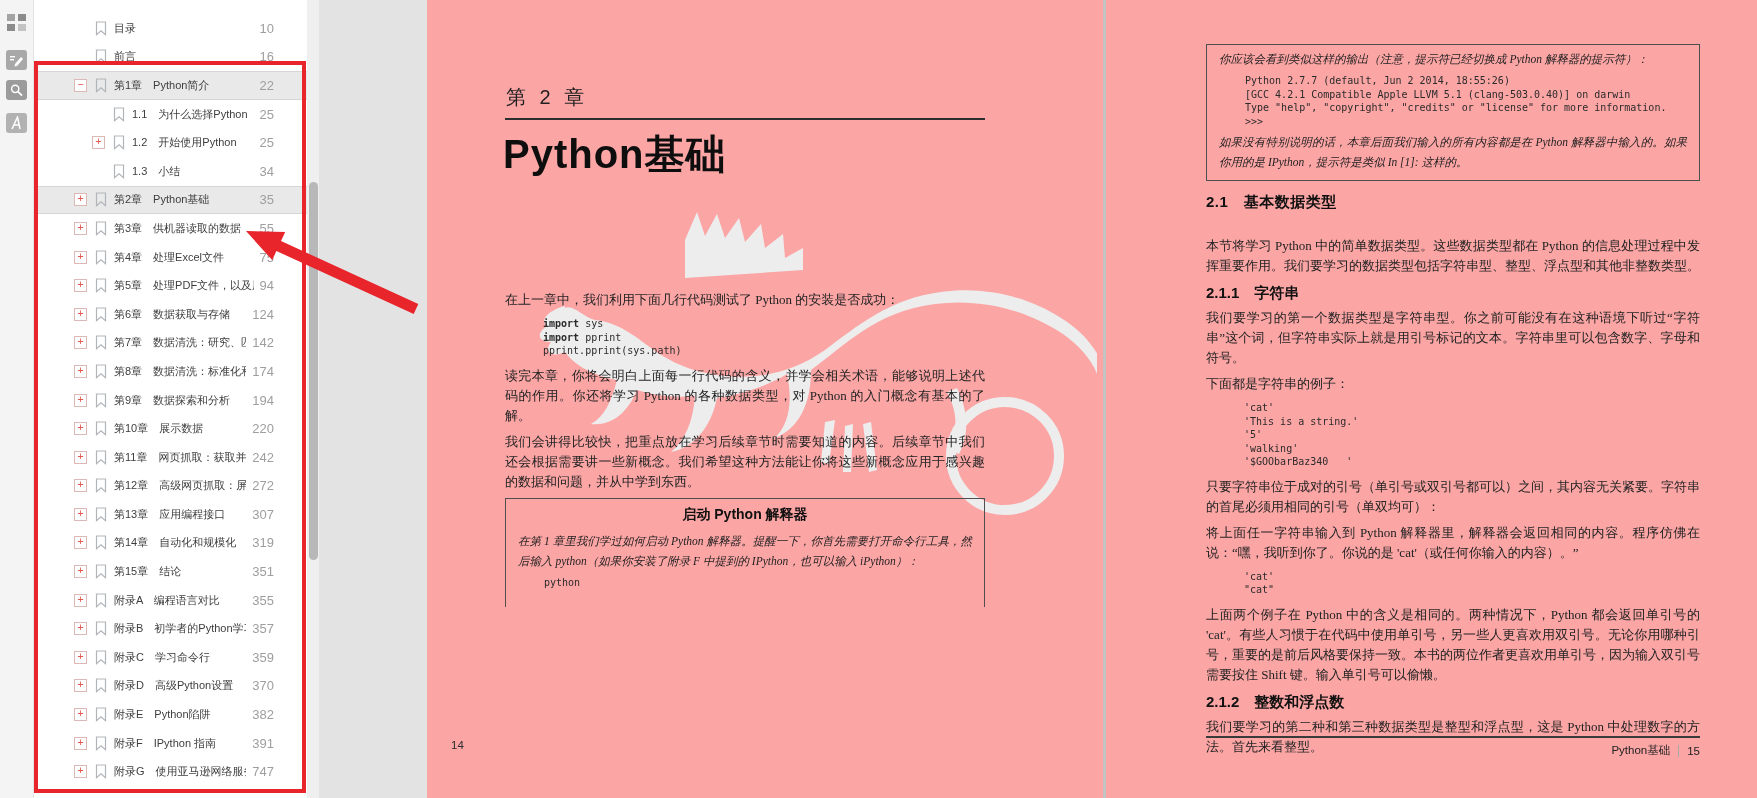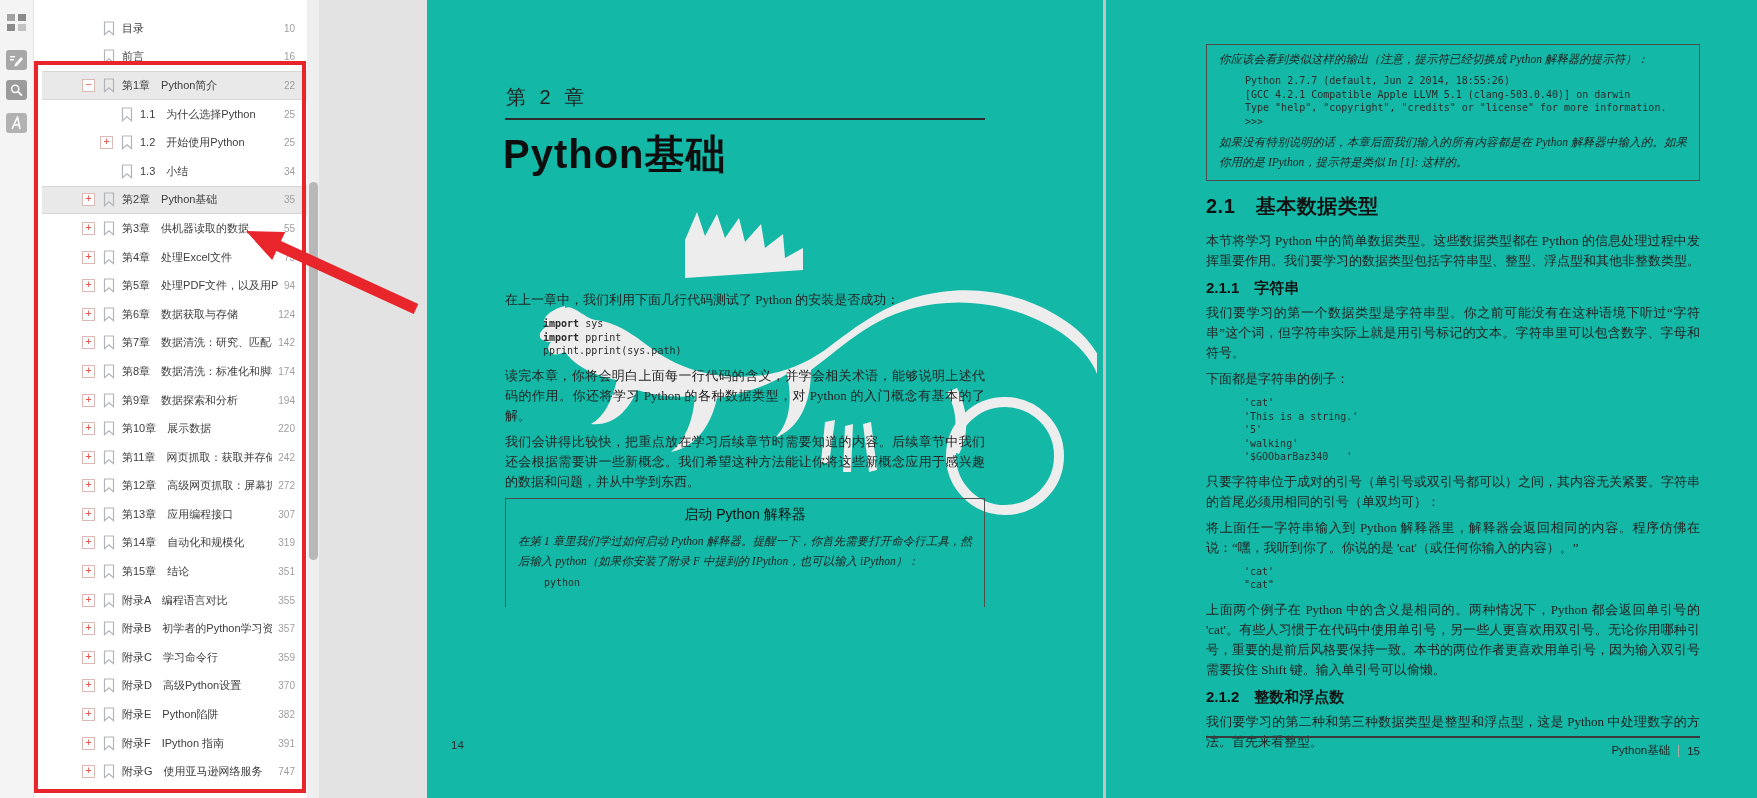--- a/index.html
+++ b/index.html
@@ -6,59 +6,59 @@
   :root{--ann:#e8252b;}
   #app{position:relative;width:1757px;height:798px;background:#e3e3e4;overflow:hidden;
        font-family:"Liberation Sans",sans-serif;}
 
   
   .rail{position:absolute;left:0;top:0;width:33px;height:100%;background:#f4f4f5;border-right:1px solid #e4e4e4;}
   .railbox{position:absolute;left:6px;width:21px;height:20px;border-radius:3px;display:flex;align-items:center;justify-content:center;}
 
   
   .sidebar{position:absolute;left:34px;top:0;width:273px;height:100%;background:#fff;}
-  .sb-list{position:absolute;left:0;top:14px;width:100%;padding-left:8px;}
+  .sb-list{position:absolute;left:0;top:14px;width:100%;}
   .sb-row{display:flex;align-items:center;height:28.6px;padding-left:40px;font-size:11px;color:#3d3d3d;box-sizing:border-box;}
   .sb-row.lvl1{padding-left:58px;}
   .sb-row.sel{background:#e9e9e9;box-shadow:inset 0 1px 0 #d6d6d6, inset 0 -1px 0 #d6d6d6;}
   .exp{flex:none;width:11px;height:11px;line-height:10px;text-align:center;font-size:10px;color:#e2574e;
        border:1px solid #dcb9b4;background:#fff;margin-right:8px;font-family:"DejaVu Sans Mono",monospace;}
   .exp.hide{visibility:hidden;}
   .bm{flex:none;margin-right:7px;}
   .sb-label{flex:1;white-space:nowrap;overflow:hidden;}
-  .sb-page{flex:none;margin-left:6px;margin-right:20px;color:#9e9e9e;font-size:10px;}
+  .sb-page{flex:none;margin-left:6px;margin-right:33px;color:#9e9e9e;font-size:13px;}
   .sb-scroll{position:absolute;left:307px;top:0;width:12px;height:100%;background:#efefef;}
   .sb-thumb{position:absolute;left:1.5px;top:182px;width:9px;height:378px;border-radius:5px;background:#b8b8b8;}
 
   
-  .page{position:absolute;top:0;height:798px;background:#14b8a6;}
+  .page{position:absolute;top:0;height:798px;background:#fca5a5;}
   .pageL{left:427px;width:812px;}
   .pageR{left:1106px;width:651px;}
   .pgdiv{position:absolute;left:1103px;top:0;width:3px;height:100%;background:#c3c3c4;}
 
   .wm{position:absolute;left:110px;top:88px;pointer-events:none;}
 
   .ch-label{position:absolute;left:79px;top:84px;font-size:20px;color:#1f1f1f;letter-spacing:4px;font-family:"Liberation Sans",sans-serif;}
   .ch-rule{position:absolute;left:78px;top:118px;width:480px;height:2px;background:#2d2d2d;}
   .ch-title{position:absolute;left:76px;top:127px;font-size:40px;font-weight:bold;color:#0e0e0e;letter-spacing:1px;font-family:"Liberation Sans",sans-serif;}
 
   .colL{position:absolute;left:78px;top:290px;width:480px;}
   .colR{position:absolute;left:100px;top:40px;width:494px;}
 
   .bp{margin:0 0 6px;font-size:13px;line-height:20px;color:#232323;text-align:justify;
       font-family:"Liberation Serif","DejaVu Serif",serif;}
   .code{margin:3px 0 7px;padding:1px 0 1px 38px;font-family:"DejaVu Sans Mono",monospace;
         font-size:10px;line-height:13.5px;color:#2b2b2b;white-space:pre;}
   .code b{font-weight:bold;}
-  .h2{margin:12px 0 11px;font-size:20px;font-weight:bold;color:#111;letter-spacing:.5px;}
+  .h2{margin:12px 0 24px;font-size:15px;font-weight:bold;color:#111;letter-spacing:.5px;}
   .h3{margin:8px 0 5px;font-size:15px;font-weight:bold;color:#111;}
 
   .note{border:1px solid #4f4f4f;padding:4px 12px 8px;margin-top:4px;}
   .noteL{border-bottom:none;padding-bottom:14px;}
-  .note-title{text-align:center;font-size:14px;font-weight:normal;color:#101010;margin:3px 0 7px;}
+  .note-title{text-align:center;font-size:14px;font-weight:bold;color:#101010;margin:3px 0 7px;}
   .note-body{margin:0;font-style:italic;font-size:11.5px;line-height:20px;color:#1e1e1e;text-align:justify;
              font-family:"Liberation Serif","DejaVu Serif",serif;}
   .note .code{padding-left:26px;margin:4px 0 3px;}
 
   .pageno-l{position:absolute;left:24px;top:739px;font-size:11.5px;color:#2e2e2e;}
   .foot-rule{position:absolute;left:100px;top:736px;width:494px;height:2px;background:#3a3a3a;}
   .foot{position:absolute;left:100px;top:743px;width:494px;display:flex;justify-content:flex-end;align-items:center;gap:8px;
         font-size:11.5px;color:#222;}
   .foot .sep{width:1px;height:12px;background:#a9a9a9;}
 

